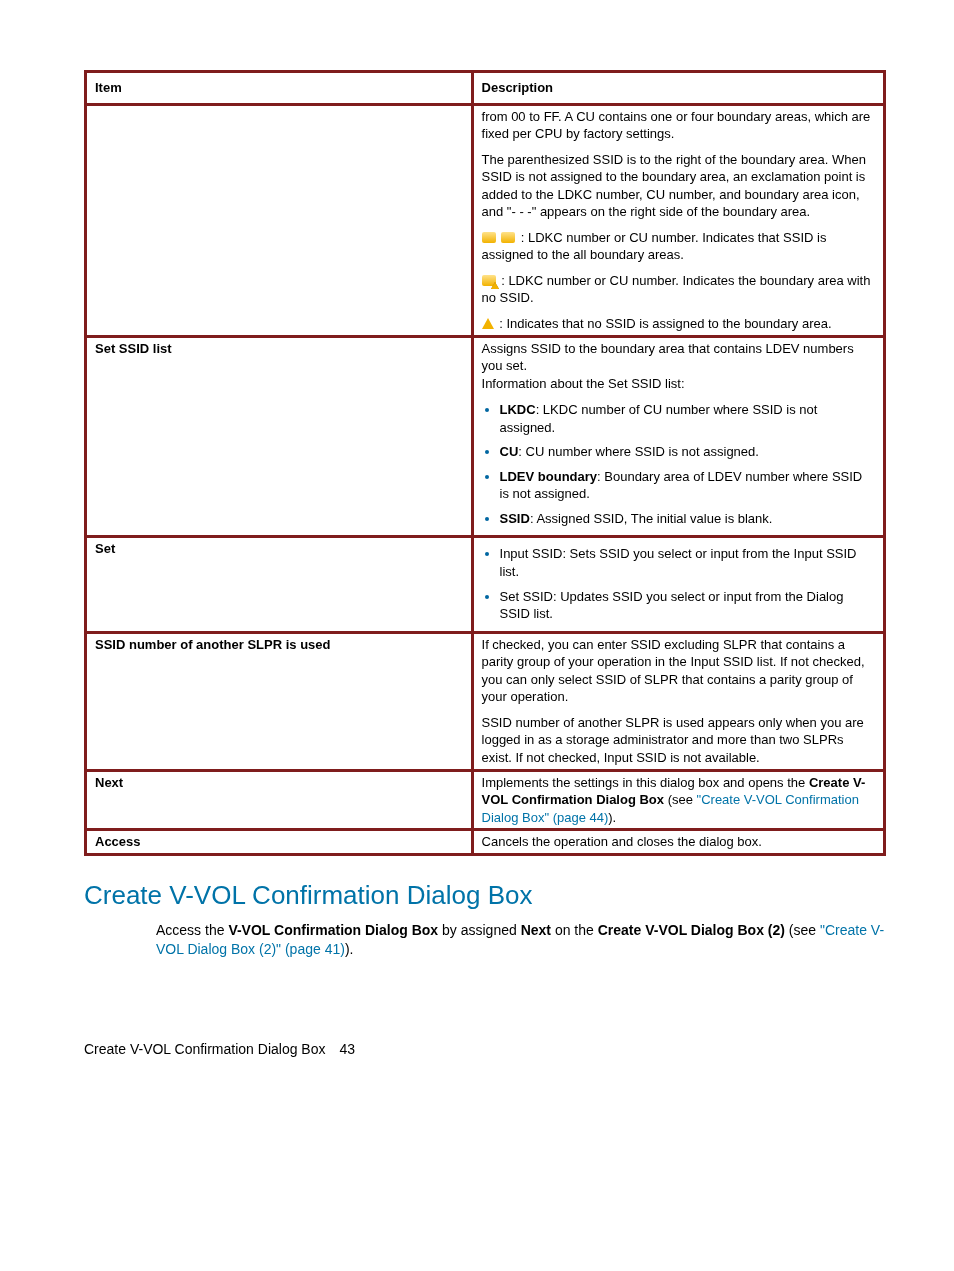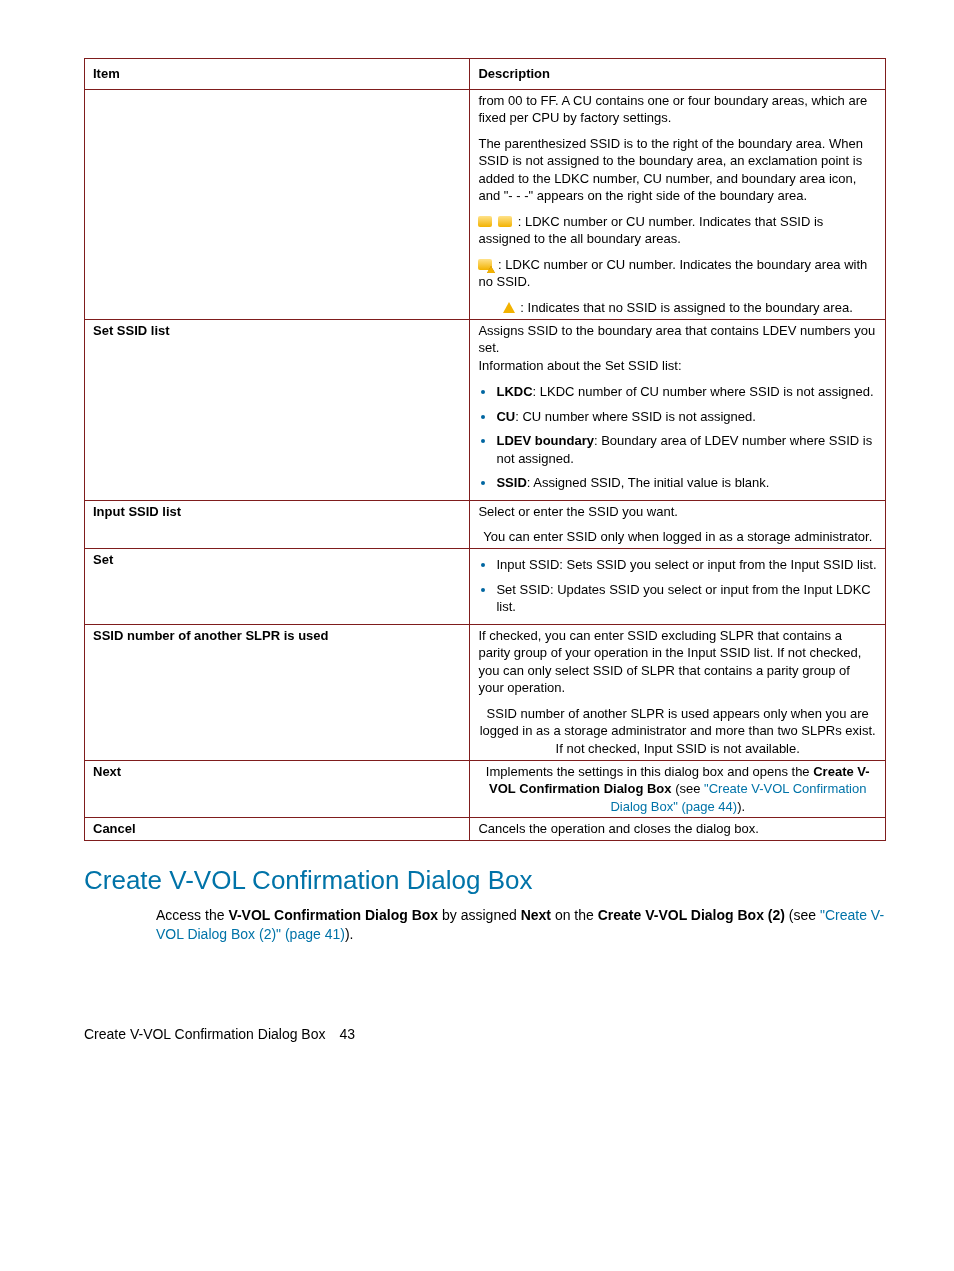--- a/index.html
+++ b/index.html
@@ -12,21 +12,22 @@
     width: 954px;
     box-sizing: border-box;
     background: #fff;
   }
   table {
     border-collapse: collapse;
     width: 100%;
     table-layout: fixed;
   }
   table, th, td {
-    border: 1px solid #7f1d1d;
+    border: 3px solid #7f1d1d;
+    margin-top: 12px;
   }
   th {
     background: #fff;
     text-align: left;
     font-weight: bold;
     padding: 6px 8px;
     font-size: 13px;
     vertical-align: top;
   }
   td {
@@ -34,21 +35,21 @@
     font-size: 13px;
     vertical-align: top;
   }
   td.item-col {
     font-weight: bold;
     width: 370px;
   }
   td p {
     margin: 0 0 8px 0;
   }
-  td p:last-child { margin-bottom: 0; text-align: center; }
+  td p:last-child { margin-bottom: 0; }
   ul {
     margin: 4px 0 0 0;
     padding-left: 18px;
   }
   ul li {
     margin-bottom: 6px;
   }
   ul li::marker {
     color: #0066a1;
     font-size: 14px;
@@ -145,34 +146,27 @@
         </p>
         <ul>
           <li><span class="bold">LKDC</span><span>: LKDC number of CU number where SSID is not assigned.</span></li>
           <li><span class="bold">CU</span><span>: CU number where SSID is not assigned.</span></li>
           <li><span class="bold">LDEV boundary</span><span>: Boundary area of LDEV number where SSID is not assigned.</span></li>
           <li><span class="bold">SSID</span><span>: Assigned SSID, The initial value is blank.</span></li>
         </ul>
       </td>
     </tr>
 
-    <tr>
-      <td class="item-col">Input SSID list</td>
-      <td>
-        <p>Select or enter the SSID you want.</p>
-        <p>You can enter SSID only when logged in as a storage administrator.</p>
-      </td>
-    </tr>
 
     <tr>
       <td class="item-col">Set</td>
       <td>
         <ul>
           <li>Input SSID: Sets SSID you select or input from the Input SSID list.</li>
-          <li>Set SSID: Updates SSID you select or input from the Input LDKC list.</li>
+          <li>Set SSID: Updates SSID you select or input from the Dialog SSID list.</li>
         </ul>
       </td>
     </tr>
 
     <tr>
       <td class="item-col">SSID number of another SLPR is used</td>
       <td>
         <p>If checked, you can enter SSID excluding SLPR that contains a parity group of your operation in the Input SSID list. If not checked, you can only select SSID of SLPR that contains a parity group of your operation.</p>
         <p>SSID number of another SLPR is used appears only when you are logged in as a storage administrator and more than two SLPRs exist. If not checked, Input SSID is not available.</p>
       </td>
@@ -182,21 +176,21 @@
     <tr>
       <td class="item-col">Next</td>
       <td>
         <p>
           <span>Implements the settings in this dialog box and opens the </span><span class="bold">Create V-VOL Confirmation Dialog Box</span><span> (see </span><a href="#" class="link">"Create V-VOL Confirmation Dialog Box" (page 44)</a><span>).</span>
         </p>
       </td>
     </tr>
 
     <tr>
-      <td class="item-col">Cancel</td>
+      <td class="item-col">Access</td>
       <td>Cancels the operation and closes the dialog box.</td>
     </tr>
 
   </tbody>
 </table>
 
 <h2 class="section">Create V-VOL Confirmation Dialog Box</h2>
 <p class="body-para">
   <span>Access the </span><span class="bold">V-VOL Confirmation Dialog Box</span><span> by assigned </span><span class="bold">Next</span><span> on the </span><span class="bold">Create V-VOL Dialog Box (2)</span><span> (see </span><a href="#" class="link">"Create V-VOL Dialog Box (2)" (page 41)</a><span>).</span>
 </p>

